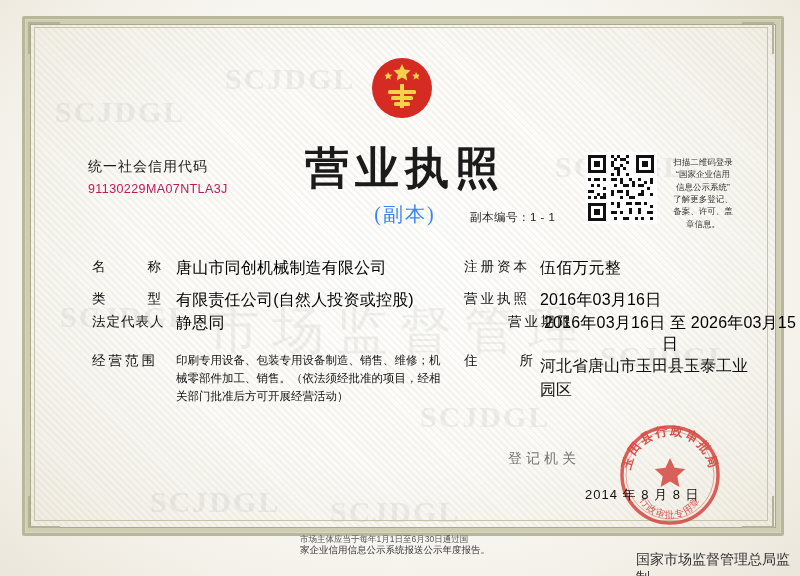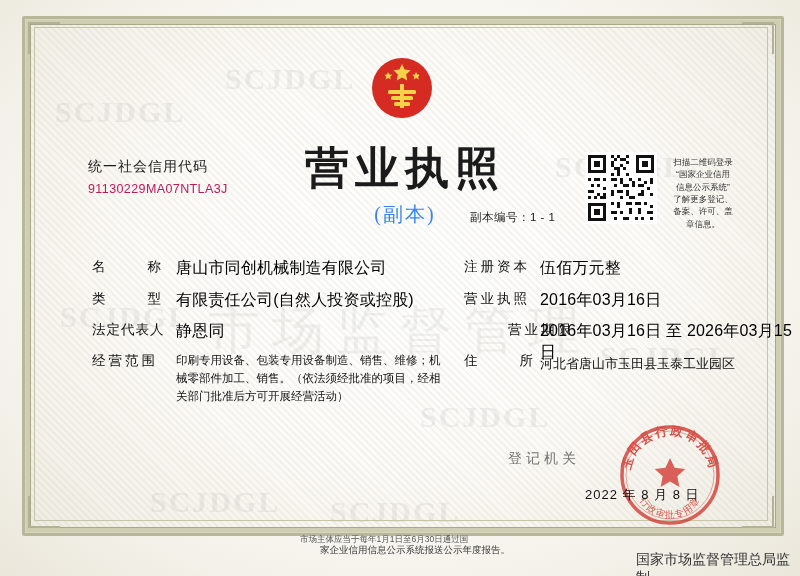--- a/index.html
+++ b/index.html
@@ -164,38 +164,38 @@
     color: #000000;
     letter-spacing: .2px;
   }
   .left-label { position: absolute; left: 92px; }
   .left-value { position: absolute; left: 176px; }
   .right-label { position: absolute; left: 464px; }
   .right-value { position: absolute; left: 540px; }
 
   .r1 { top: 258px; }
   .r2 { top: 290px; }
-  .r3 { top: 321px; }
+  .r3 { top: 313px; text-align: center; }
   .r4 { top: 352px; }
 
   .scope-value {
     position: absolute;
     left: 176px;
     top: 352px;
     width: 268px;
     font-size: 11.5px;
     line-height: 1.55;
     color: #111;
   }
   .addr-value {
     position: absolute;
     left: 540px;
     top: 354px;
     width: 220px;
-    font-size: 13px;
+    font-size: 16px;
     line-height: 1.5;
     color: #111;
   }
 
   
   .registry {
     position: absolute;
     left: 508px; top: 450px;
     font-size: 14px;
     letter-spacing: 4px;
@@ -223,21 +223,20 @@
   .footer-left {
     position: absolute;
     left: 70px; top: 551px;
     font-size: 9.5px;
     color: #333;
   }
   .footer-center {
     position: absolute;
     left: 300px; top: 543px;
     width: 230px;
-    text-align: center;
     font-size: 9.5px;
     color: #333;
     line-height: 1.5;
   }
   .footer-right {
     position: absolute;
     left: 636px; top: 551px;
     font-size: 14px;
     color: #333;
   }
@@ -419,21 +418,21 @@
         <textPath href="#sealTop" startOffset="50%" text-anchor="middle">玉田县行政审批局</textPath>
       </text>
       <path id="sealBottom" d="M 19 62 A 34 34 0 0 0 87 62" fill="none"></path>
       <text font-family="'Liberation Serif', serif" font-size="9.5" fill="#d0342c" letter-spacing="1">
         <textPath href="#sealBottom" startOffset="50%" text-anchor="middle">行政审批专用章</textPath>
       </text>
     </svg>
   </div>
 
   <div class="date-line">
-    <span class="num">2022</span>
+    <span class="num">2014</span>
     <span>年</span>
     <span class="num">8</span>
     <span>月</span>
     <span class="num">8</span>
     <span>日</span>
   </div>
 
   <div class="footer-note-top">市场主体应当于每年1月1日至6月30日通过国</div>
   <div class="footer-center">家企业信用信息公示系统报送公示年度报告。</div>
   <div class="footer-right">国家市场监督管理总局监制</div>

